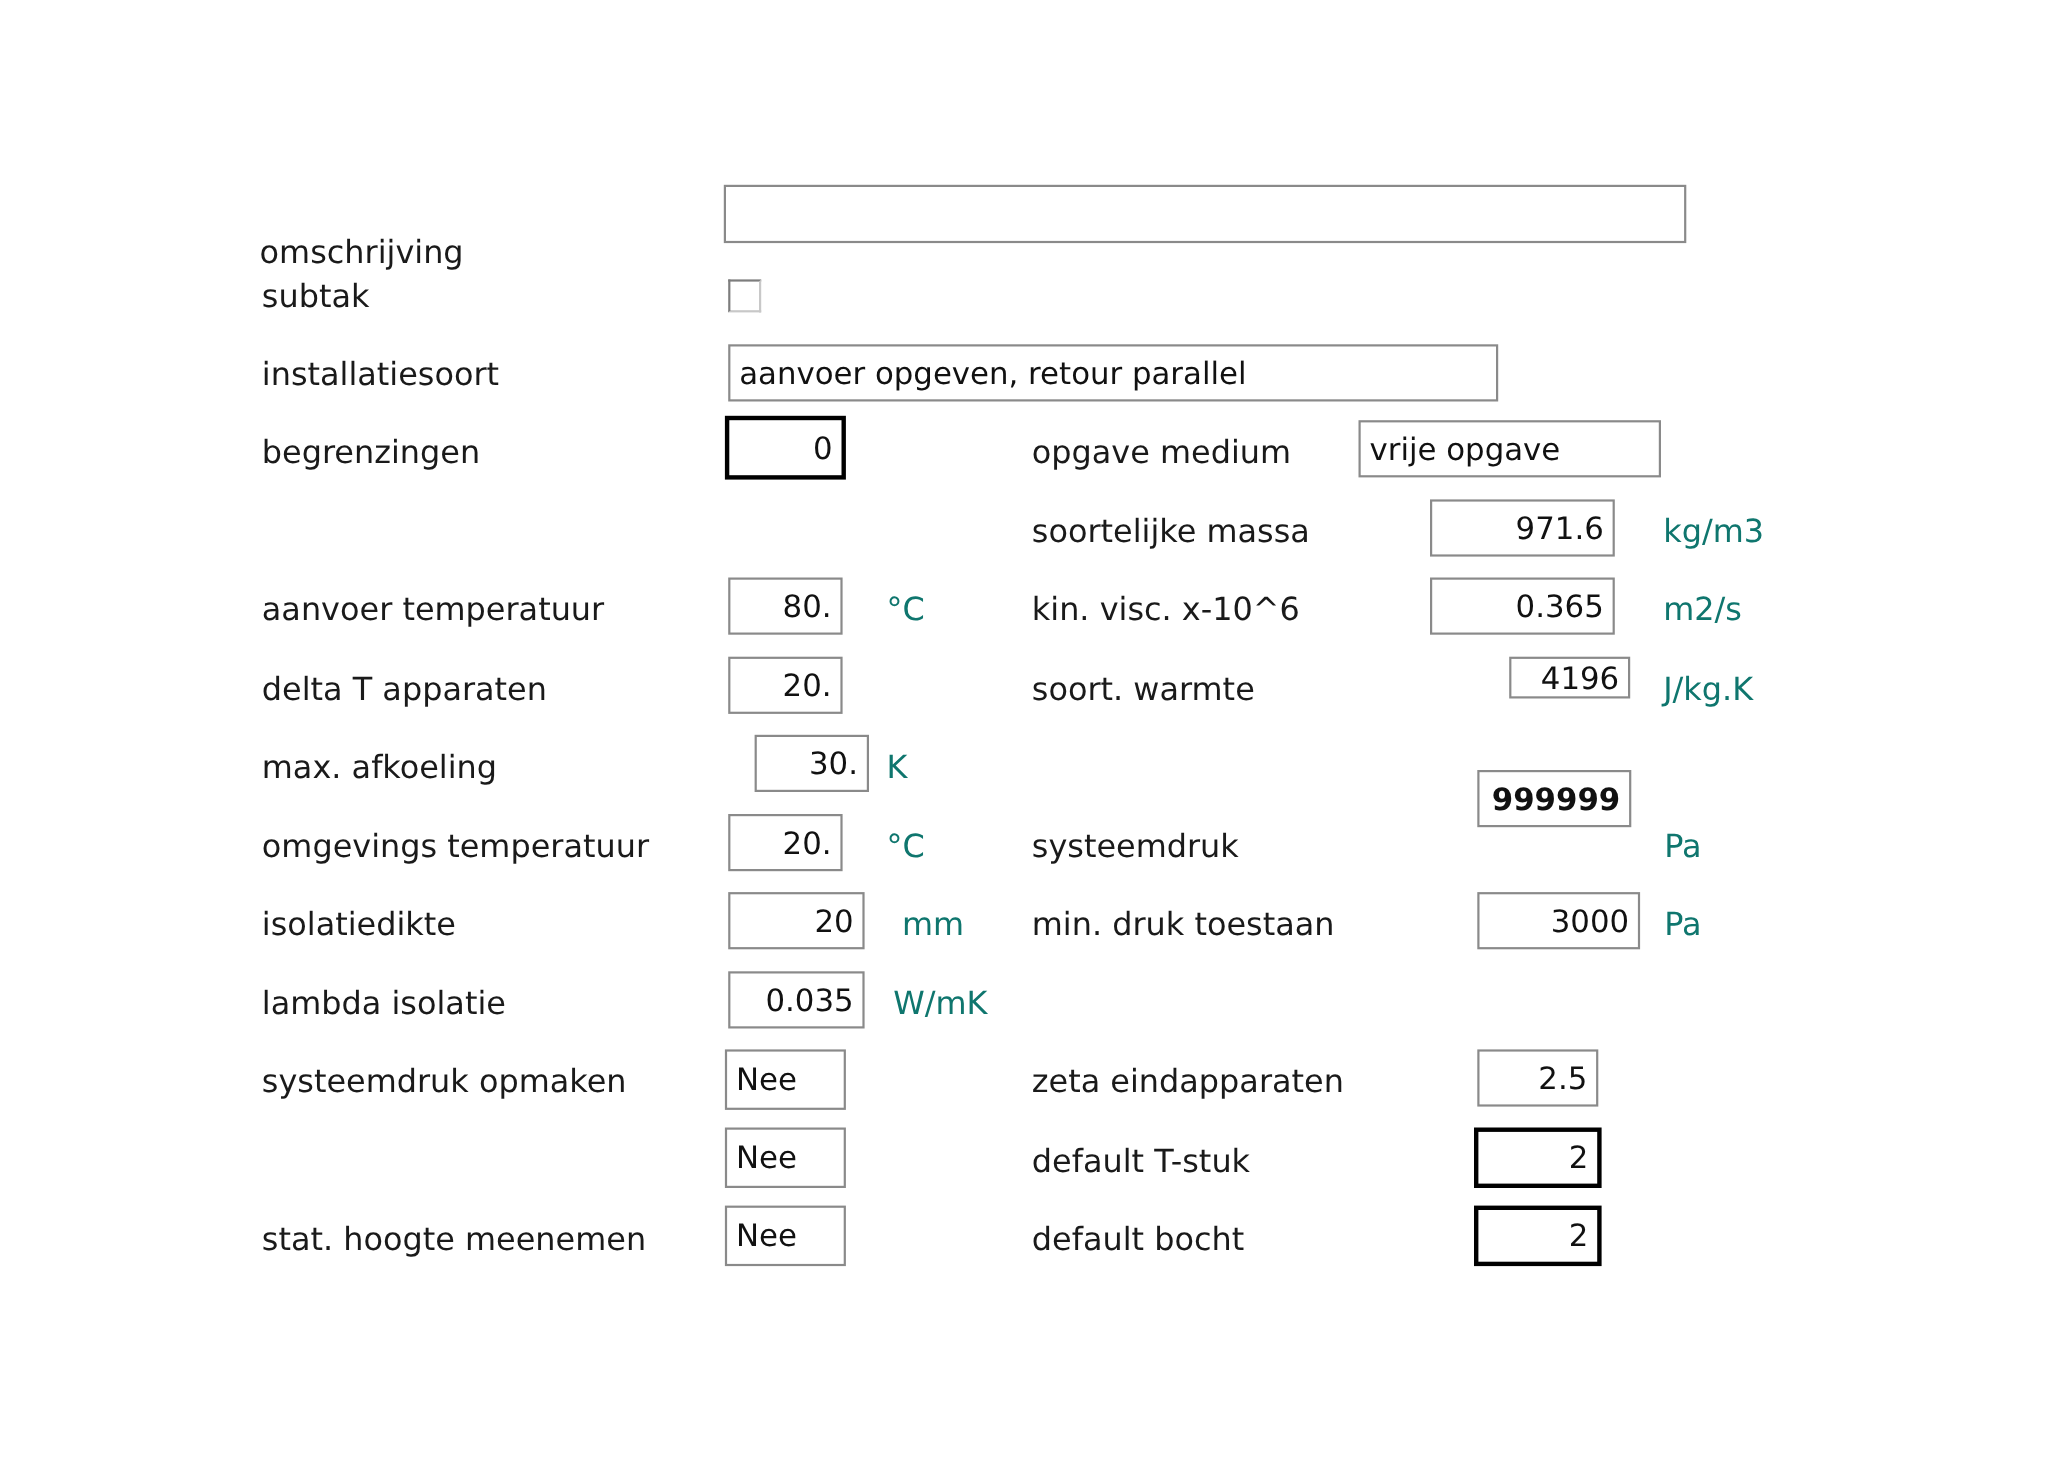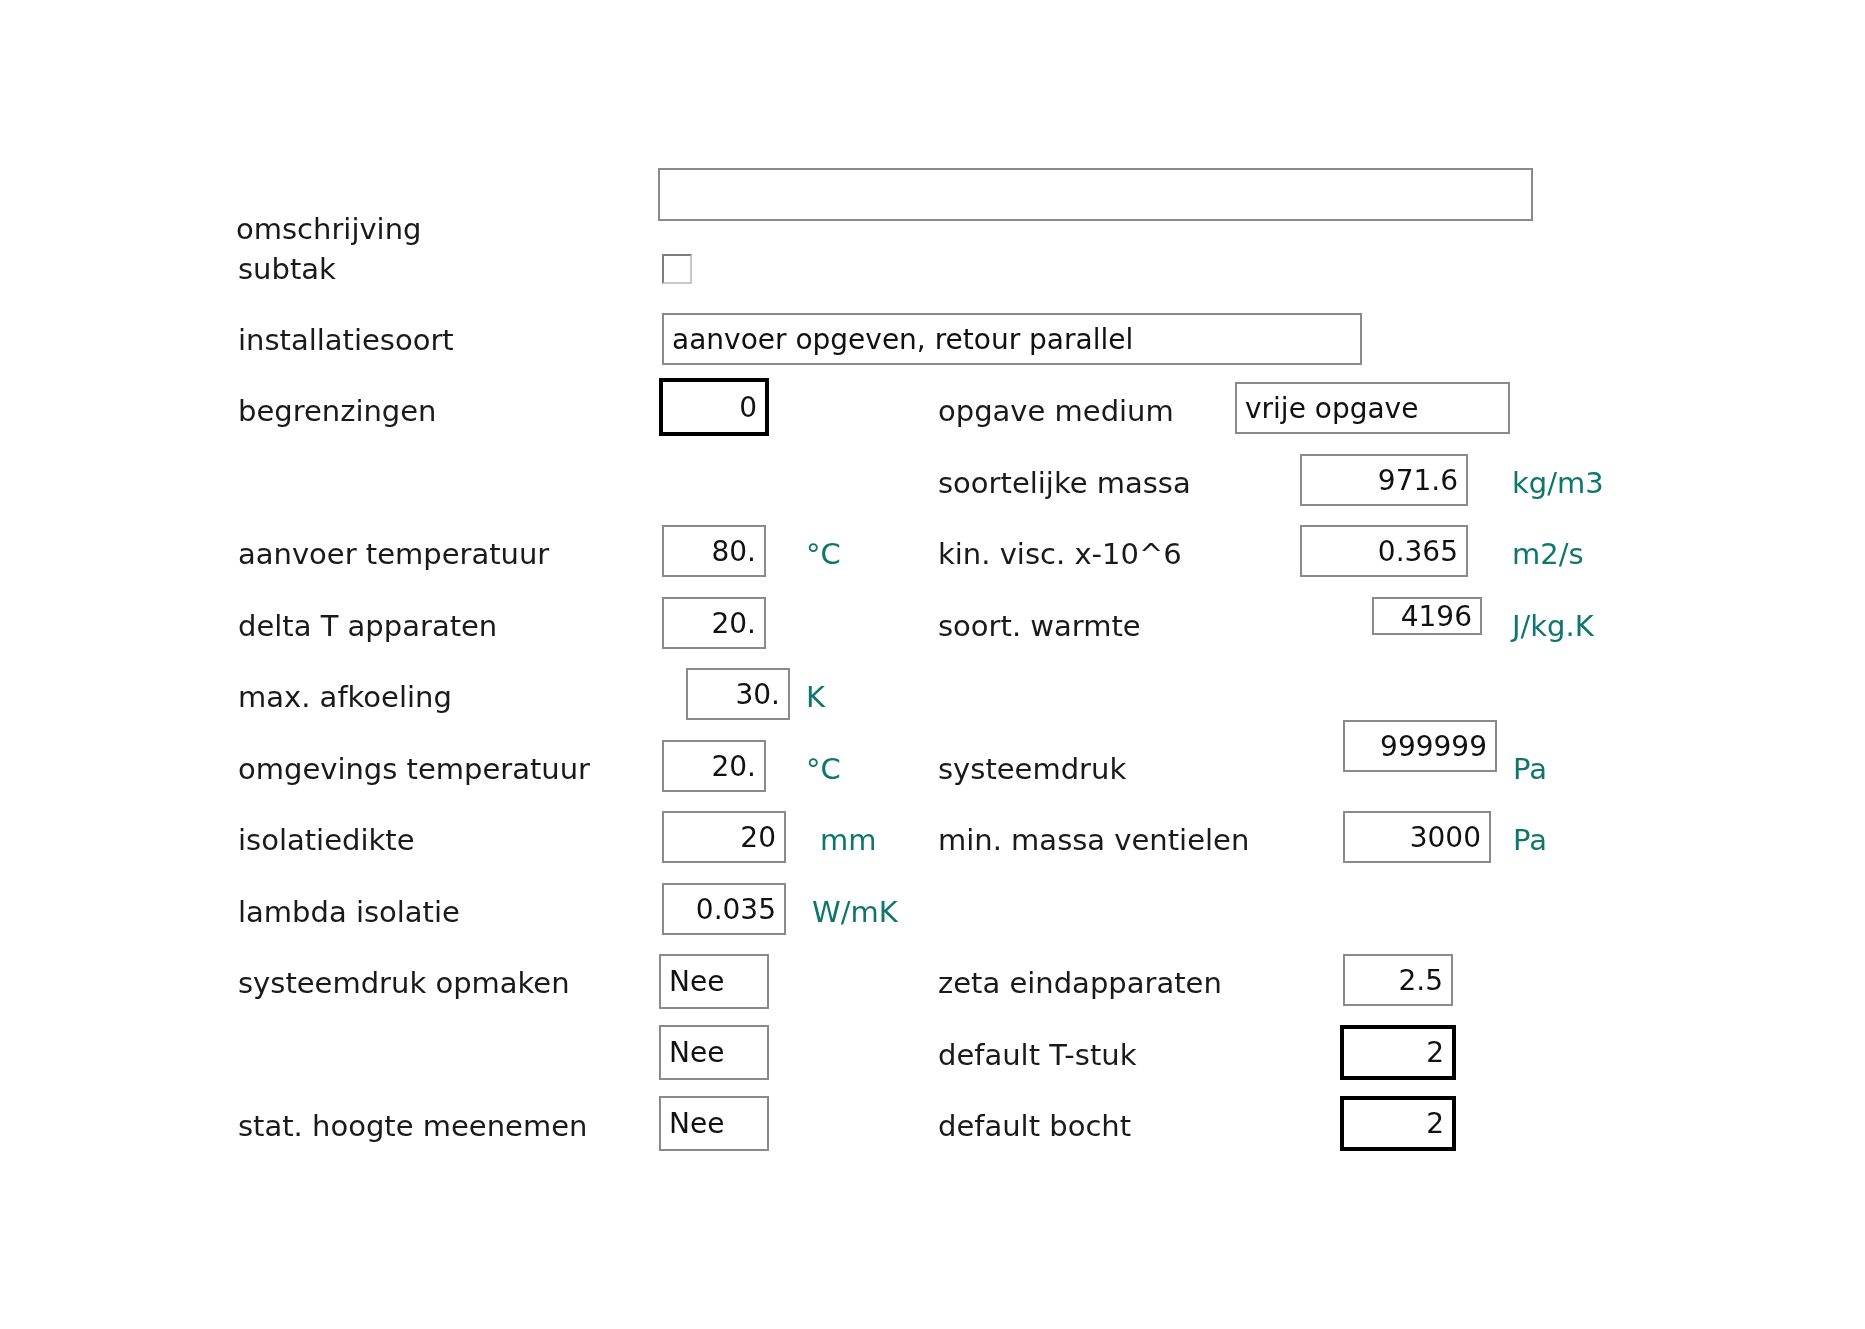--- a/index.html
+++ b/index.html
@@ -114,28 +114,28 @@
 
   <div class="label" style="left:238px; top:680px;">max. afkoeling</div>
   <div class="field num" style="left:662px; top:668px; width:104px; height:52px;margin-left:24px;">30.</div>
   <div class="unit" style="left:806px; top:680px;">K</div>
 
   <div class="label" style="left:238px; top:752px;">omgevings temperatuur</div>
   <div class="field num" style="left:662px; top:740px; width:104px; height:52px;">20.</div>
   <div class="unit" style="left:806px; top:752px;">°C</div>
 
   <div class="label" style="left:938px; top:752px;">systeemdruk</div>
-  <div class="field num" style="left:1343px; top:720px; width:154px; height:52px;">999999</div>
+  <div class="field num" style="left:1343px; top:700px; width:140px; height:52px;font-weight:bold;">999999</div>
   <div class="unit" style="left:1513px; top:752px;">Pa</div>
 
   <div class="label" style="left:238px; top:823px;">isolatiedikte</div>
   <div class="field num" style="left:662px; top:811px; width:124px; height:52px;">20</div>
   <div class="unit" style="left:820px; top:823px;">mm</div>
 
-  <div class="label" style="left:938px; top:823px;">min. massa ventielen</div>
+  <div class="label" style="left:938px; top:823px;">min. druk toestaan</div>
   <div class="field num" style="left:1343px; top:811px; width:148px; height:52px;">3000</div>
   <div class="unit" style="left:1513px; top:823px;">Pa</div>
 
   <div class="label" style="left:238px; top:895px;">lambda isolatie</div>
   <div class="field num" style="left:662px; top:883px; width:124px; height:52px;">0.035</div>
   <div class="unit" style="left:812px; top:895px;">W/mK</div>
 
   <div class="label" style="left:238px; top:966px;">systeemdruk opmaken</div>
   <div class="field txt" style="left:659px; top:954px; width:110px; height:55px;">Nee</div>
 

